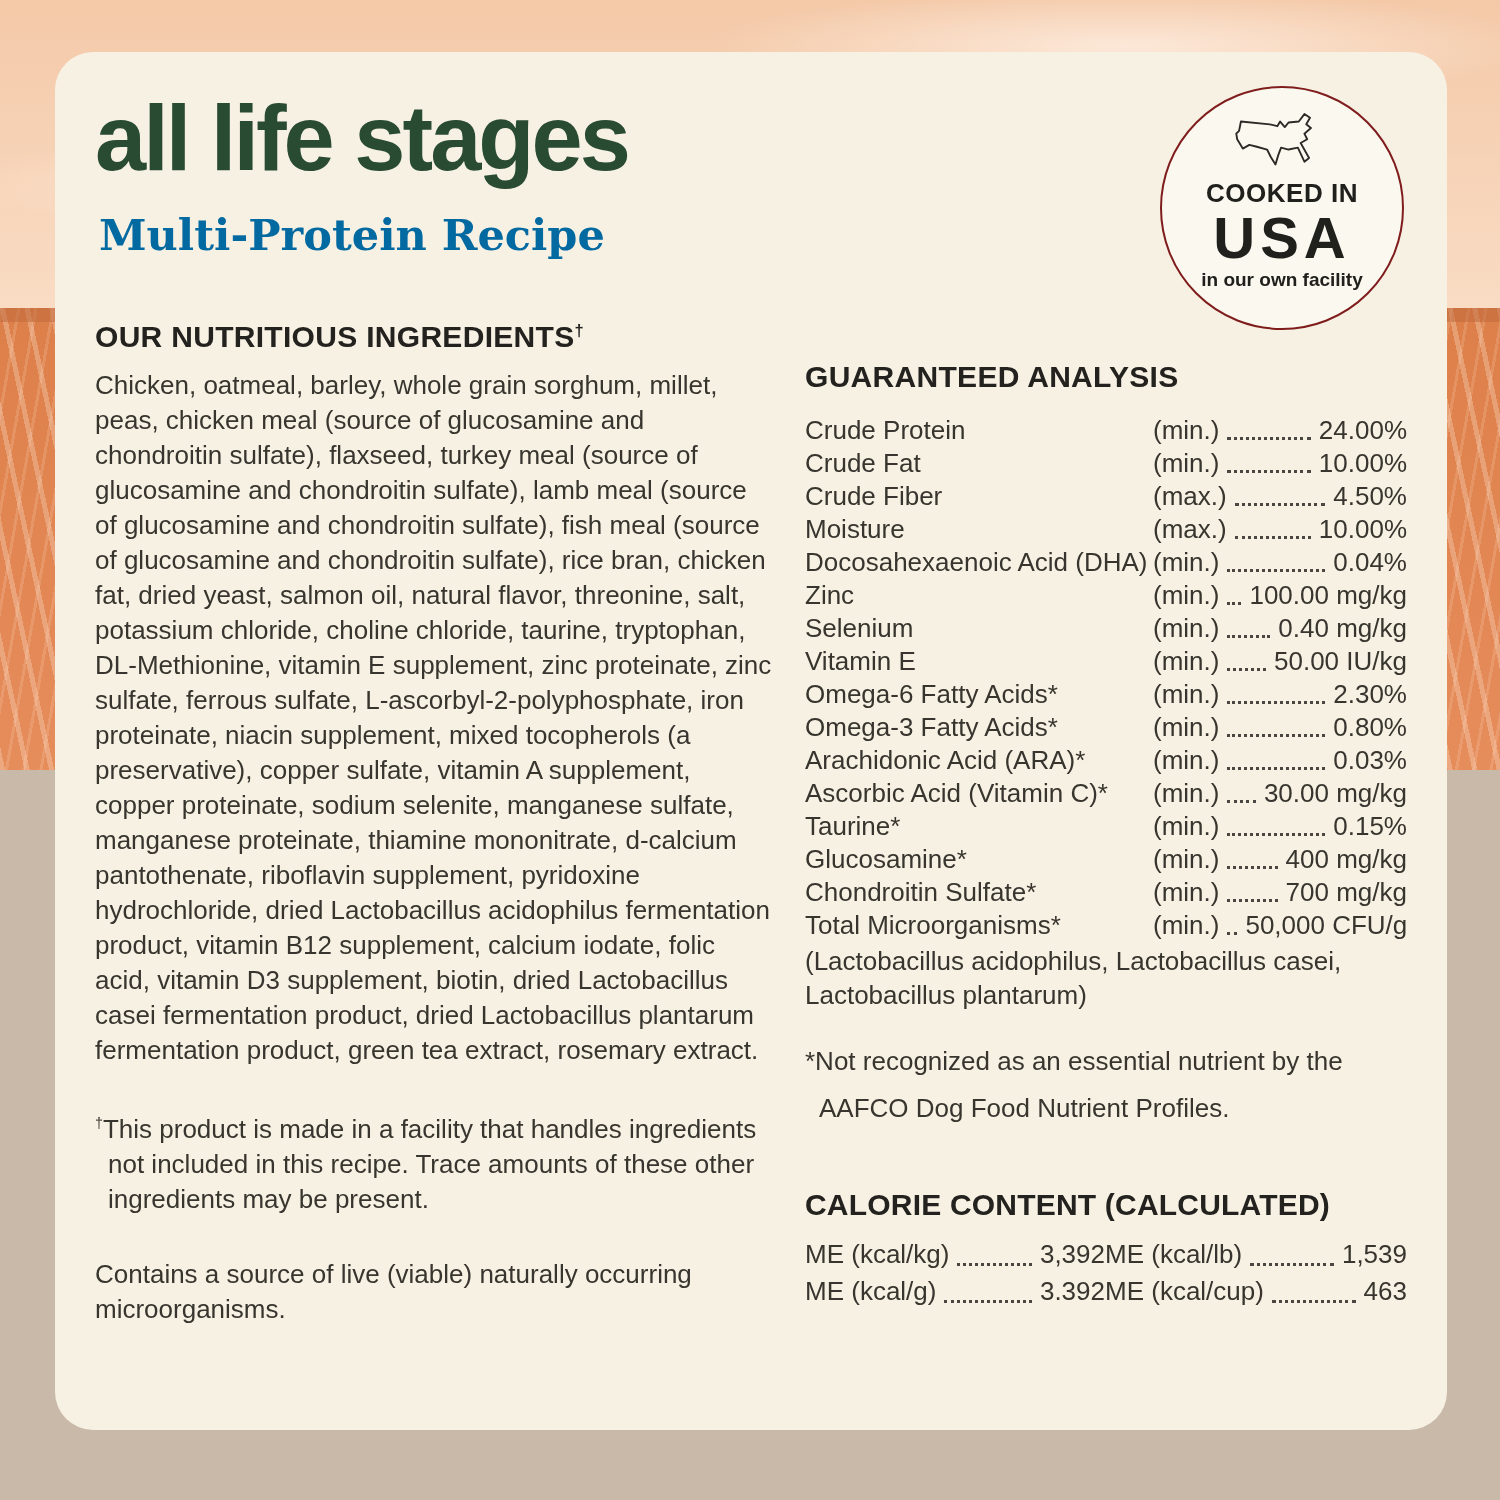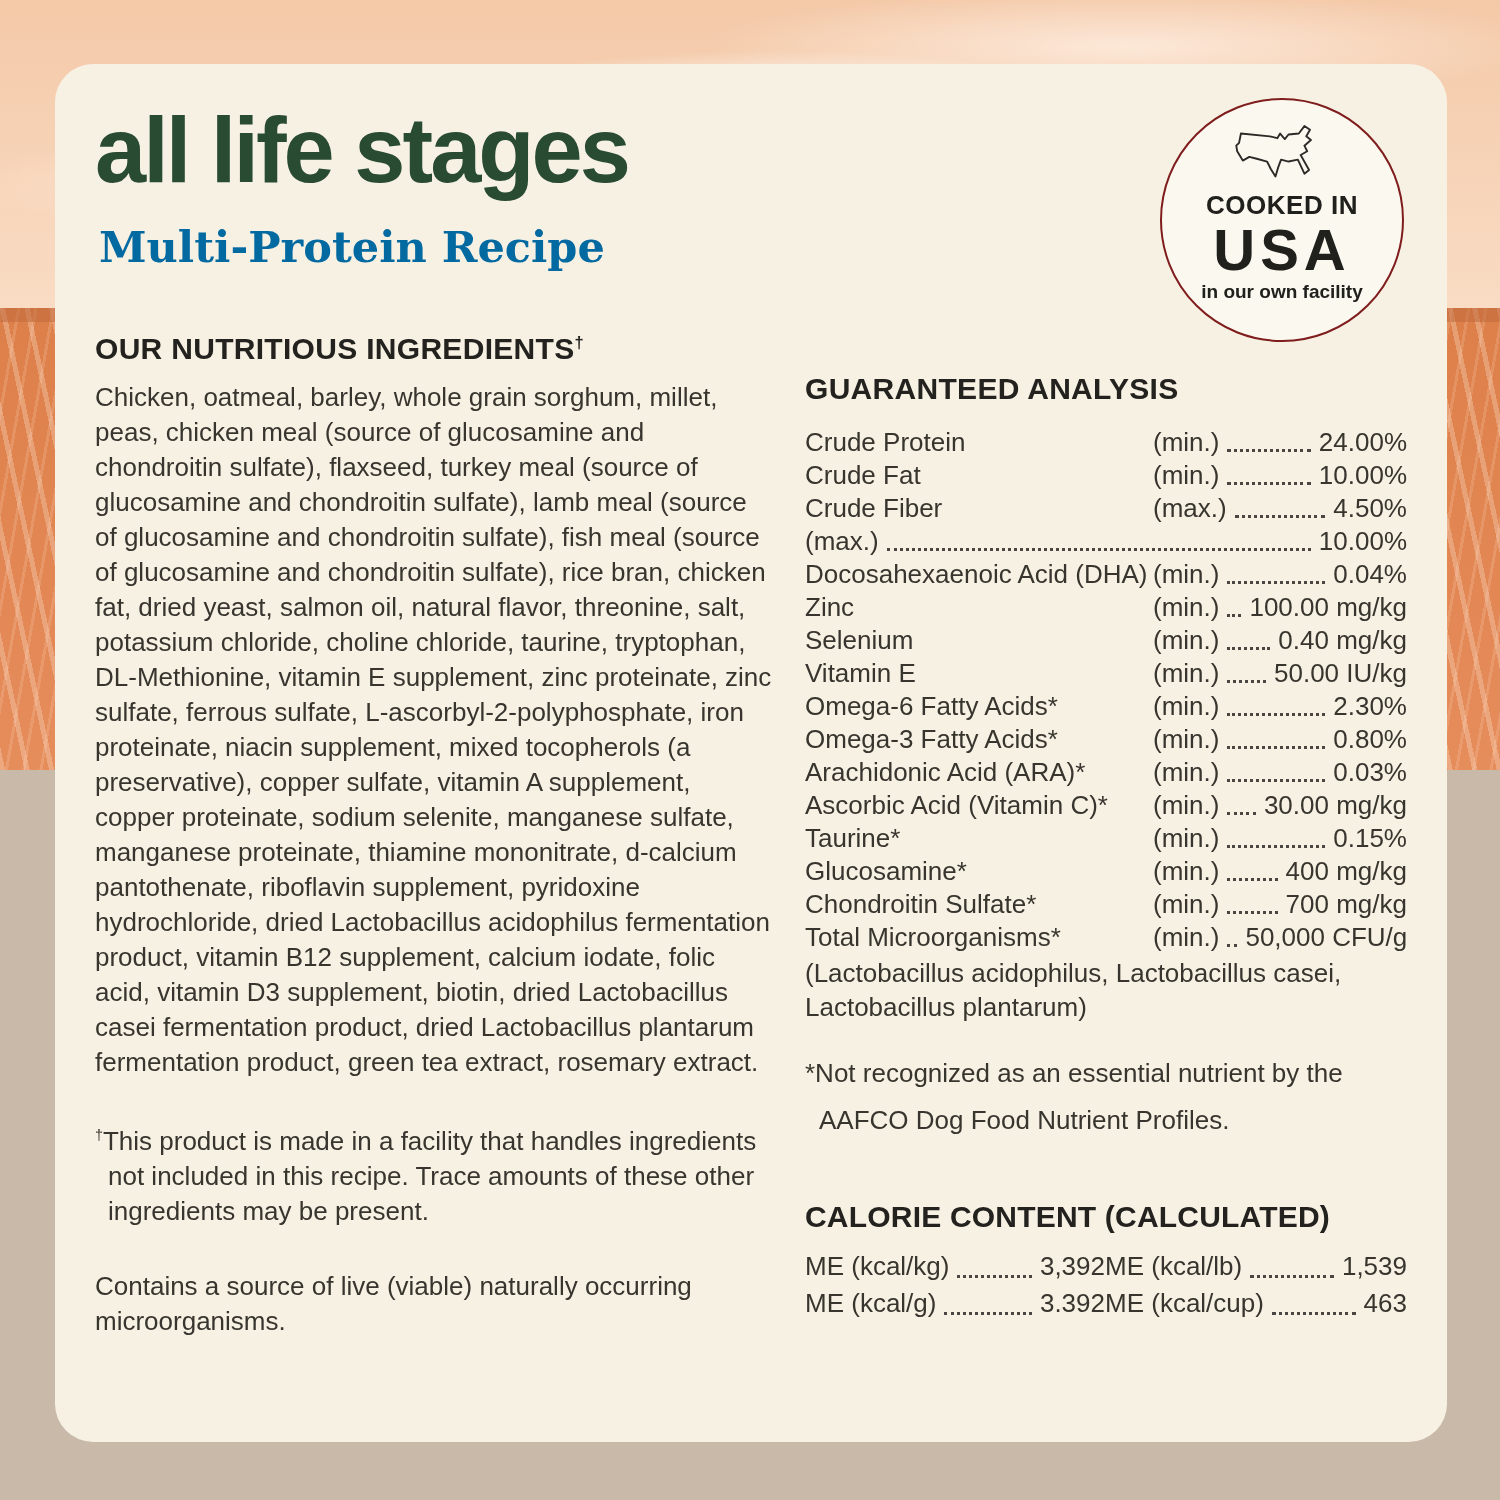--- a/index.html
+++ b/index.html
@@ -15,21 +15,21 @@
       linear-gradient(#f4c9a8,#f9dcc4);}
   .bg-field{position:absolute;left:0;top:308px;width:1500px;height:462px;
     background:
       repeating-linear-gradient(78deg, rgba(255,238,222,.28) 0 5px, rgba(255,238,222,0) 5px 24px),
       repeating-linear-gradient(100deg, rgba(255,225,200,.18) 0 3px, rgba(255,225,200,0) 3px 17px),
       linear-gradient(#dd7f49,#e68d5c);}
   .bg-horizon{position:absolute;left:0;top:308px;width:1500px;height:14px;background:#c06a3c;opacity:.55;}
   .bg-tan{position:absolute;left:0;top:770px;width:1500px;height:730px;background:#c9b9a9;}
 
   
-  .card{position:absolute;left:55px;top:64px;width:1392px;height:1378px;background:#f7f1e4;
+  .card{position:absolute;left:55px;top:52px;width:1392px;height:1378px;background:#f7f1e4;
     border-radius:38px;}
 
   
   .title{position:absolute;left:40px;top:40px;color:#294b31;font-weight:800;
     font-size:92px;letter-spacing:-3px;line-height:1;}
   .subtitle{position:absolute;left:44px;top:158px;color:#0369a1;
     font-family:"DejaVu Serif","Liberation Serif",serif;font-weight:700;font-size:43px;letter-spacing:0px;}
 
   
   .badge{position:absolute;left:1105px;top:34px;width:240px;height:240px;border-radius:50%;
@@ -111,20 +111,21 @@
             <span class="leader"></span>
             <span class="ga-value">10.00%</span>
           </div>
           <div class="ga-row">
             <span class="ga-name">Crude Fiber</span>
             <span class="ga-qual">(max.)</span>
             <span class="leader"></span>
             <span class="ga-value">4.50%</span>
           </div>
           <div class="ga-row">
+            <span class="ga-name">Moisture</span>
             <span class="ga-qual">(max.)</span>
             <span class="leader"></span>
             <span class="ga-value">10.00%</span>
           </div>
           <div class="ga-row">
             <span class="ga-name">Docosahexaenoic Acid (DHA)</span>
             <span class="ga-qual">(min.)</span>
             <span class="leader"></span>
             <span class="ga-value">0.04%</span>
           </div>

